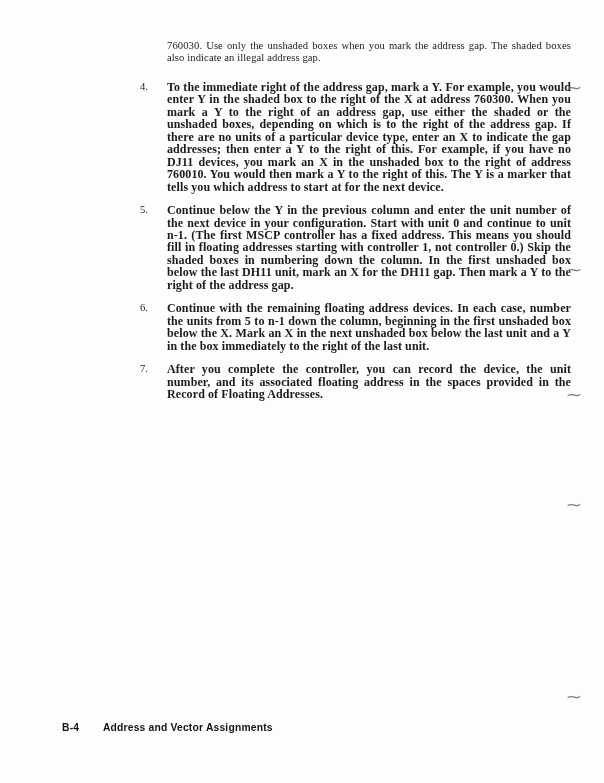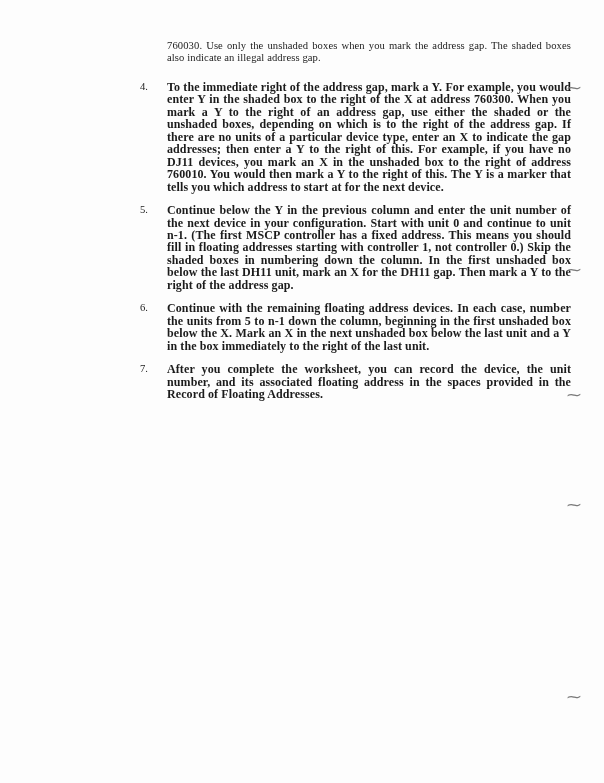--- a/index.html
+++ b/index.html
@@ -102,25 +102,29 @@
       <p class="itext">Continue below the Y in the previous column and enter the unit number of the next device in your configuration. Start with unit 0 and continue to unit n-1. (The first MSCP controller has a fixed address. This means you should fill in floating addresses starting with controller 1, not controller 0.) Skip the shaded boxes in numbering down the column. In the first unshaded box below the last DH11 unit, mark an X for the DH11 gap. Then mark a Y to the right of the address gap.</p>
     </div>
 
     <div class="item">
       <span class="num">6.</span>
       <p class="itext">Continue with the remaining floating address devices. In each case, number the units from 5 to n-1 down the column, beginning in the first unshaded box below the X. Mark an X in the next unshaded box below the last unit and a Y in the box immediately to the right of the last unit.</p>
     </div>
 
     <div class="item">
       <span class="num">7.</span>
-      <p class="itext">After you complete the worksheet, you can record the device, the unit number, and its associated floating address in the spaces provided in the Record of Floating Addresses.</p>
+      <p class="itext">After you complete the controller, you can record the device, the unit number, and its associated floating address in the spaces provided in the Record of Floating Addresses.</p>
     </div>
 
   </div>
 
+  <div class="footer">
+    <span class="pagenum">B-4</span>
+    <span class="ftitle">Address and Vector Assignments</span>
+  </div>
 
   <span class="mark mark1">~</span>
   <span class="mark mark2">~</span>
   <span class="mark mark3">~</span>
   <span class="mark mark4">~</span>
   <span class="mark mark5">~</span>
 
 </div>
 
 </body></html>

